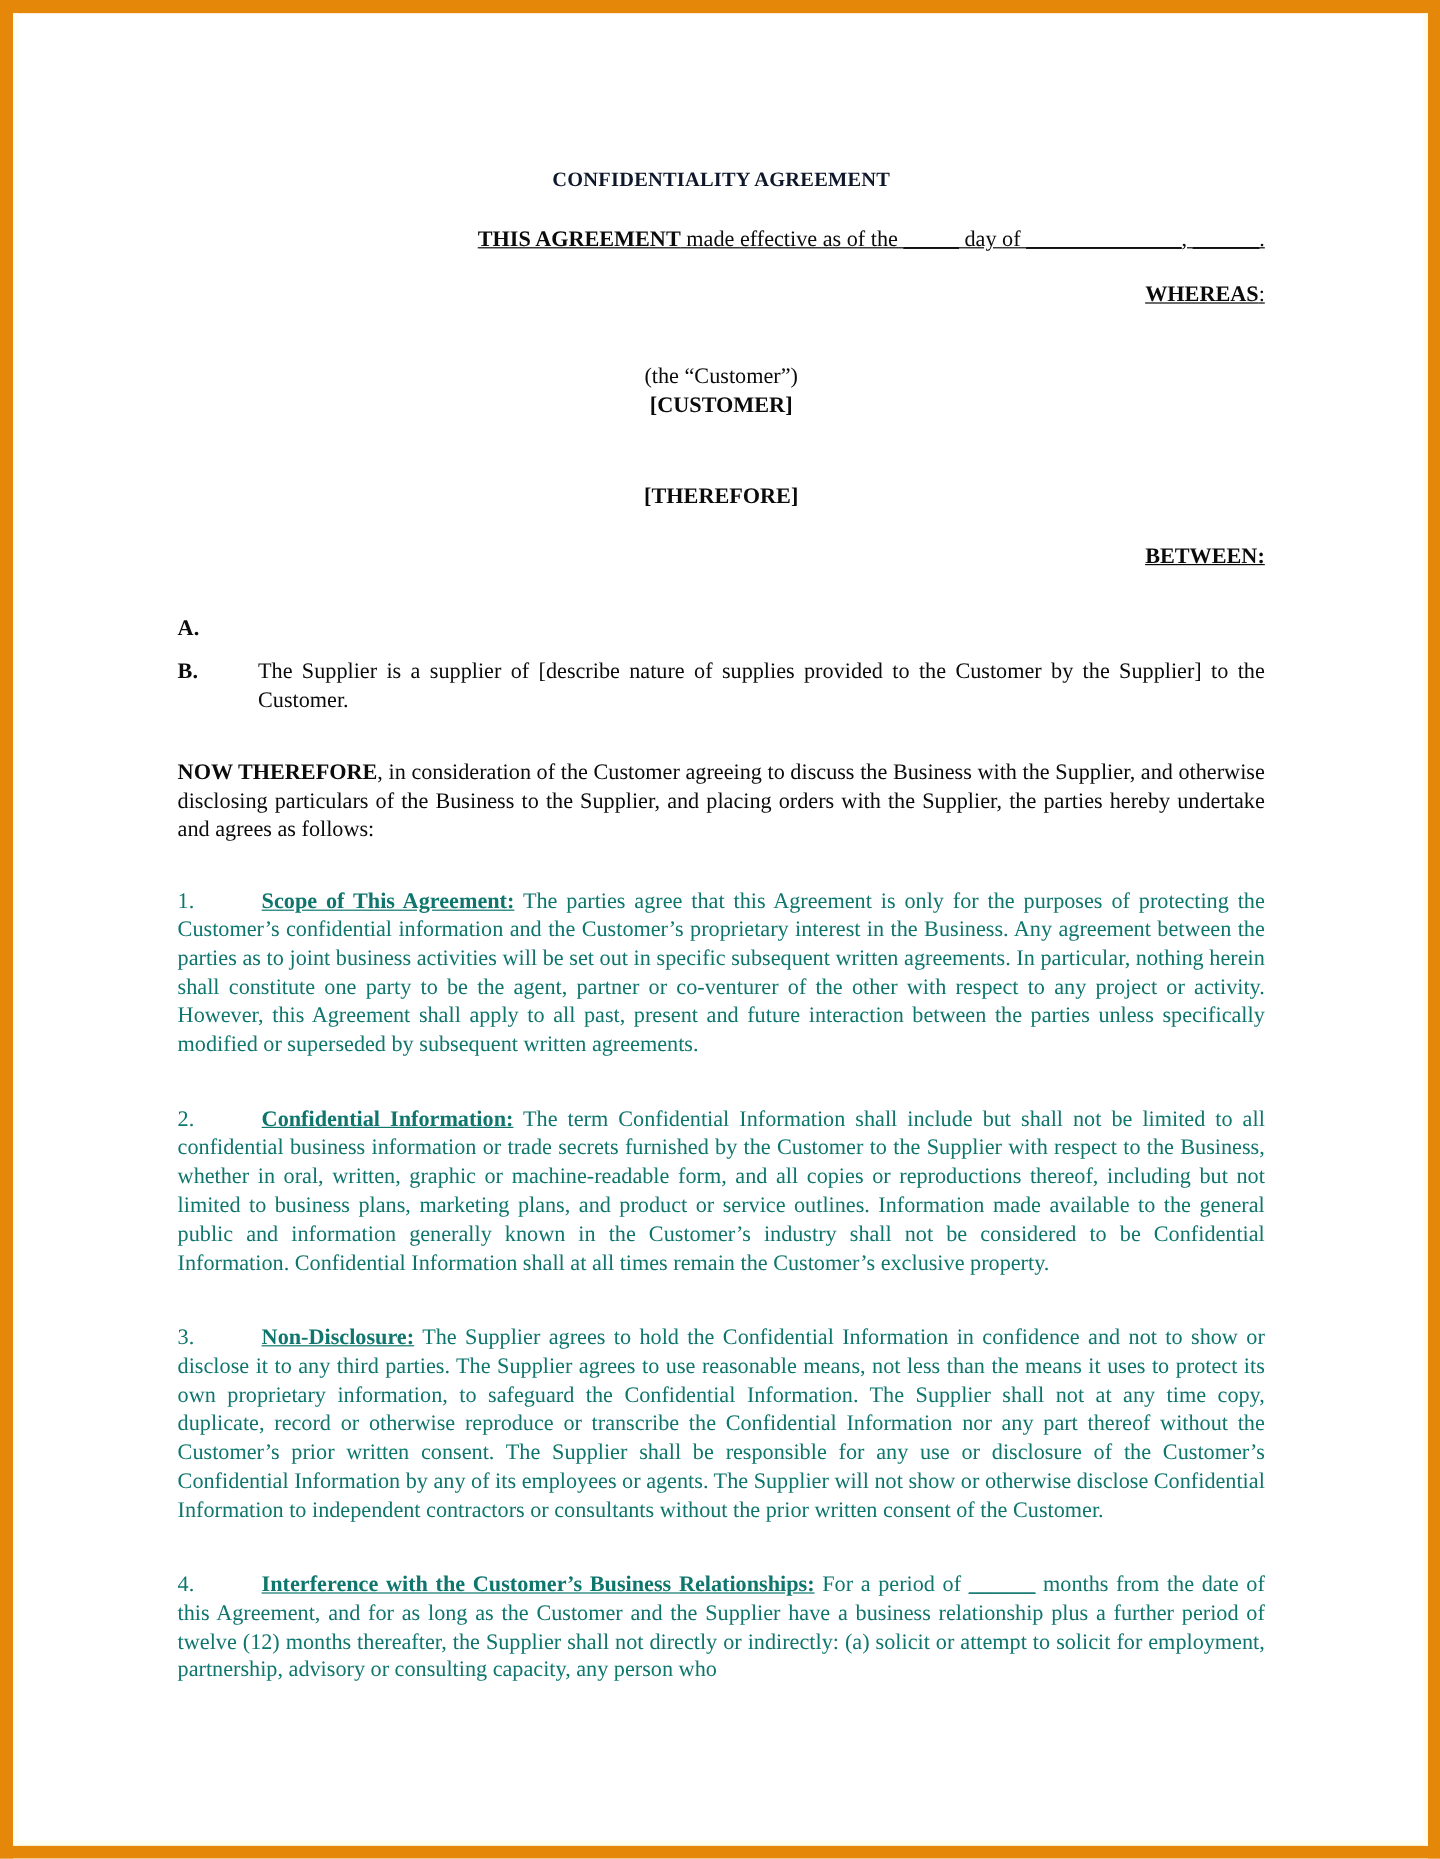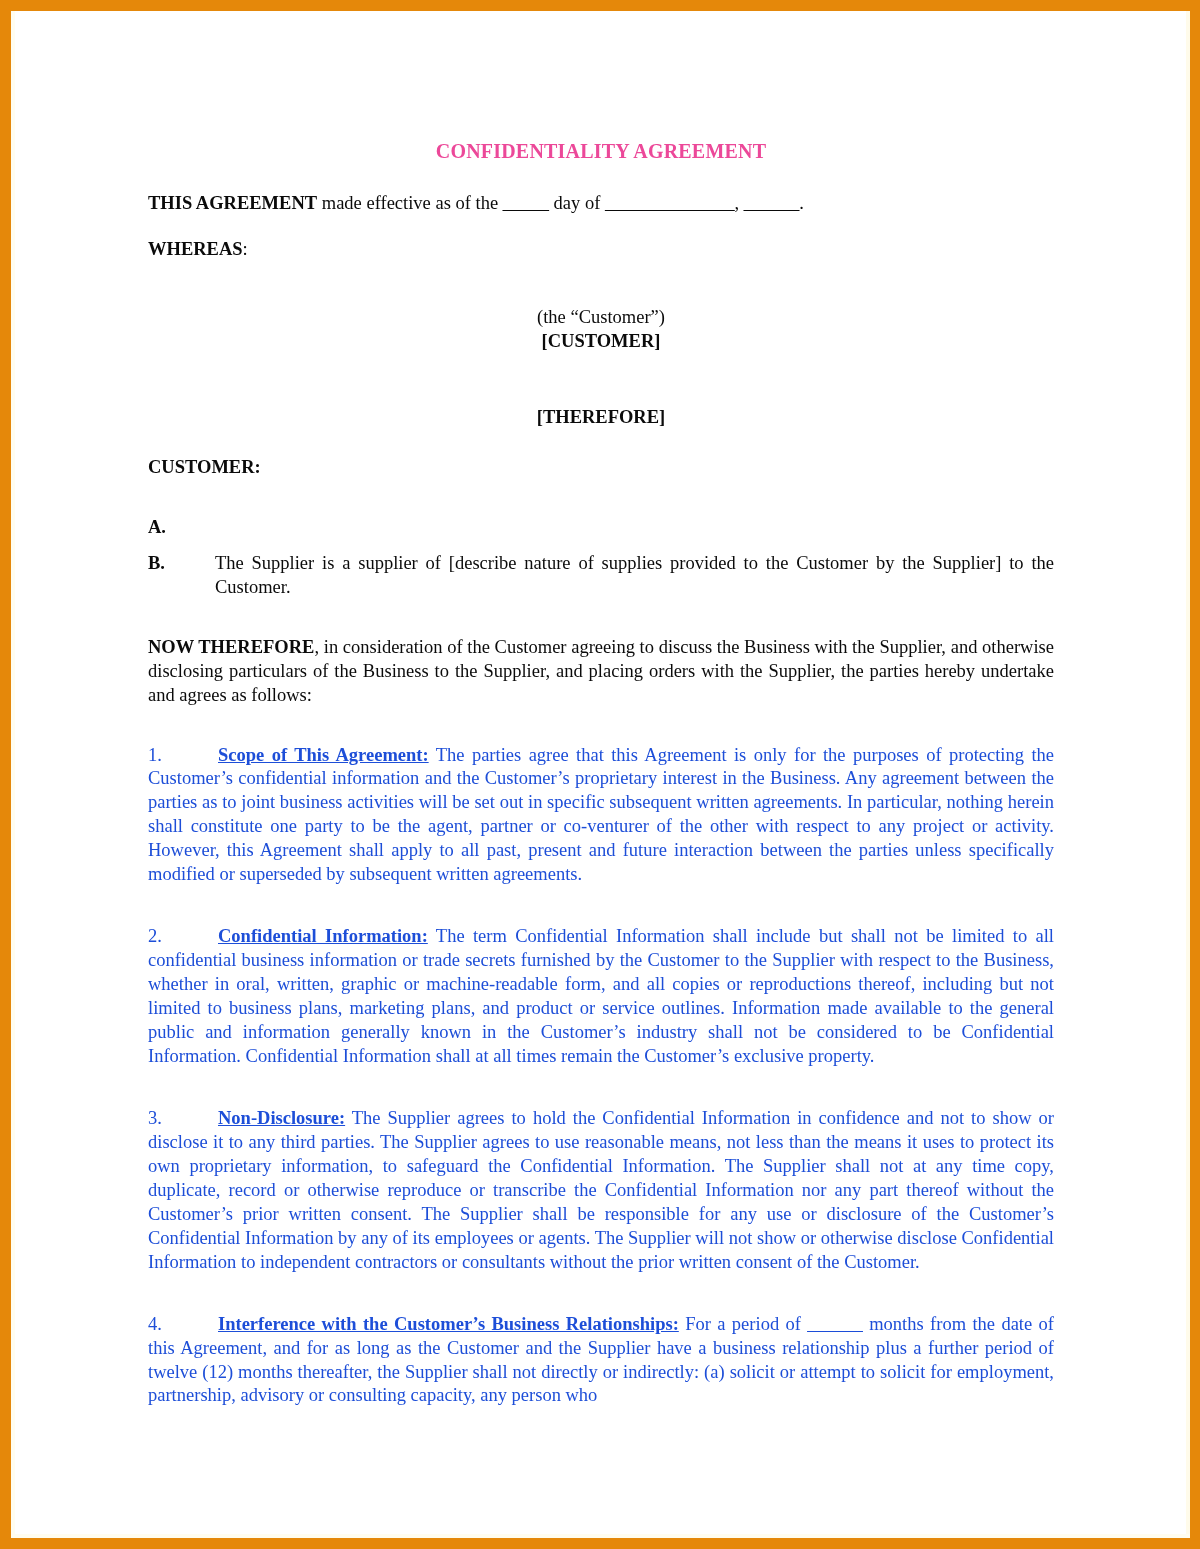--- a/index.html
+++ b/index.html
@@ -43,35 +43,35 @@
   .content {
     position: absolute;
     left: 132px;           
     top: 126px;
     width: 906px;          
   }
 
   .doc-title {
     text-align: center;
     font-weight: bold;
-    font-size: 20px;
+    font-size: 17px;
     letter-spacing: 0.2px;
-    color: #ec4899;
+    color: #0f172a;
     margin: 0 0 28px 0;
   }
 
   p.blk {
     margin: 0 0 22px 0;
     font-size: 18.5px;
     line-height: 1.30;
     color: #0b0b0b;
     text-align: justify;
     text-justify: inter-word;
   }
-  p.nojust { text-align: left; }
+  p.nojust { text-align: right; text-decoration: underline; }
 
   .b { font-weight: bold; }
   .bu { font-weight: bold; text-decoration: underline; }
 
   .center-block {
     text-align: center;
     margin: 0 0 0 0;
   }
   .center-block .line {
     font-size: 18.5px;
@@ -97,21 +97,21 @@
     left: 0;
     top: 0;
     font-weight: bold;
   }
 
   
   .clause {
     margin: 0 0 24px 0;
     font-size: 18.5px;
     line-height: 1.295;
-    color: #1d4ed8;
+    color: #0f766e;
     text-align: justify;
     text-justify: inter-word;
   }
   .clause .num {
     display: inline-block;
     width: 70px;
   }
 
   .blank { text-decoration: underline; white-space: pre; }
 </style>
@@ -142,21 +142,21 @@
       <div class="center-block">
         <div class="line">(the “Customer”)</div>
         <div class="line b">[CUSTOMER]</div>
         <div class="spacer-lg"></div>
         <div class="spacer-lg"></div>
         <div class="line b">[THEREFORE]</div>
       </div>
 
       <div class="spacer-lg"></div>
 
-      <p class="blk nojust"><span class="b">CUSTOMER:</span></p>
+      <p class="blk nojust"><span class="b">BETWEEN:</span></p>
 
       <div class="spacer-sm"></div>
 
       <p class="recital">
         <span class="lbl">A.</span>
       </p>
 
       <div class="spacer-sm"></div>
 
       <p class="recital">

